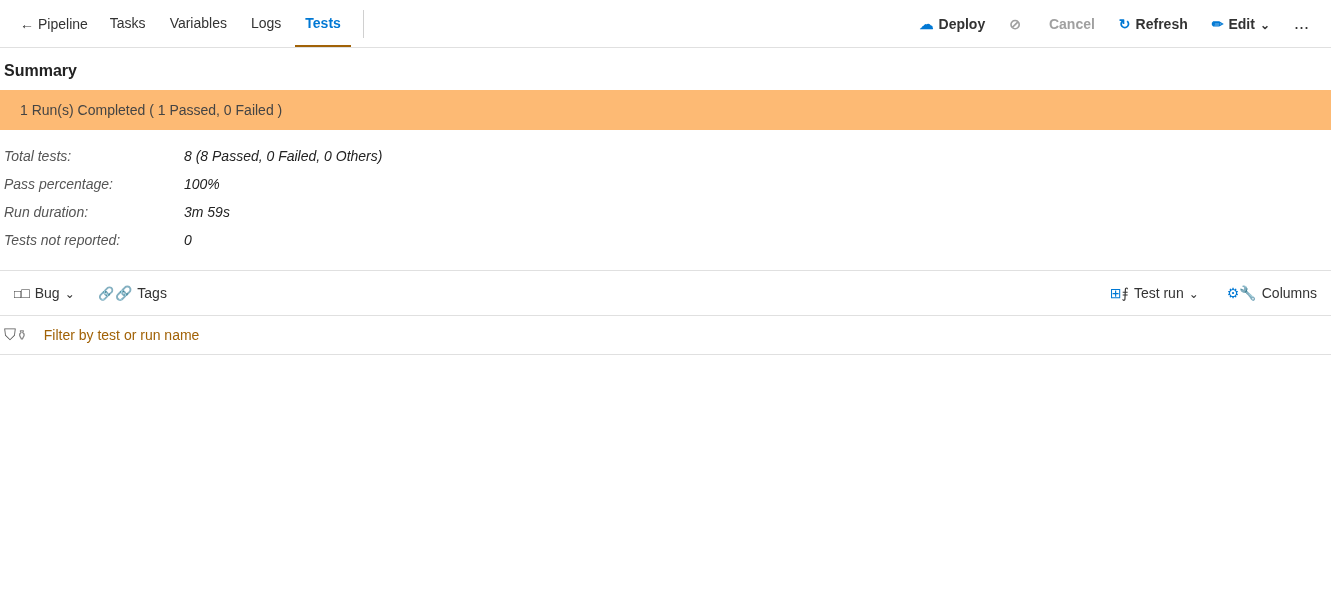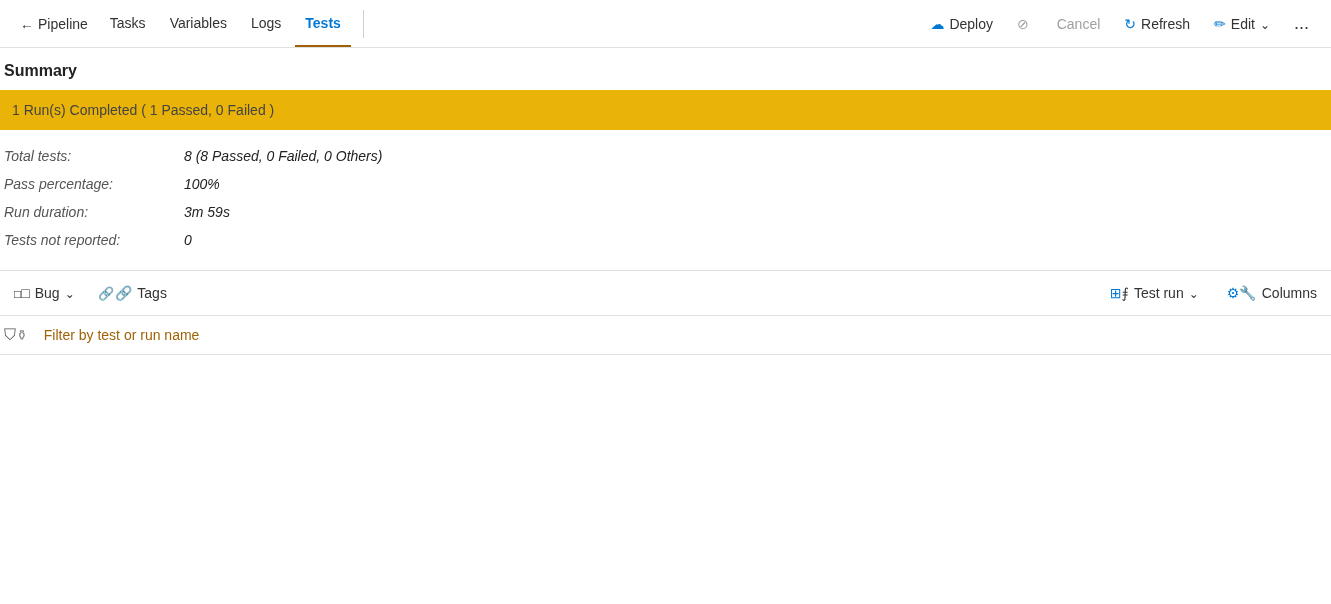--- a/index.html
+++ b/index.html
@@ -54,39 +54,40 @@
     }
     .nav-btn {
       display: flex;
       align-items: center;
       gap: 5px;
       padding: 6px 10px;
       cursor: pointer;
       color: #333;
       font-size: 14px;
       border-radius: 2px;
+      font-weight: bold;
     }
     .nav-btn.disabled { color: #a0a0a0; cursor: default; gap: 28px; }
     .more-btn { font-size: 18px; padding: 4px 10px; cursor: pointer; border-radius: 2px; }
 
     
     .page-content { padding: 0; }
 
     
     .summary-heading {
       padding: 14px 16px 10px 4px;
       font-size: 16px;
       font-weight: 600;
       color: #222;
     }
 
     
     .status-bar {
-      background: #eab308;
-      padding: 12px 12px;
+      background: #fdba74;
+      padding: 12px 20px;
       font-size: 14px;
       color: #444;
       margin-bottom: 0;
     }
 
     
     .stats-grid {
       padding: 12px 4px;
       font-style: italic;
     }

